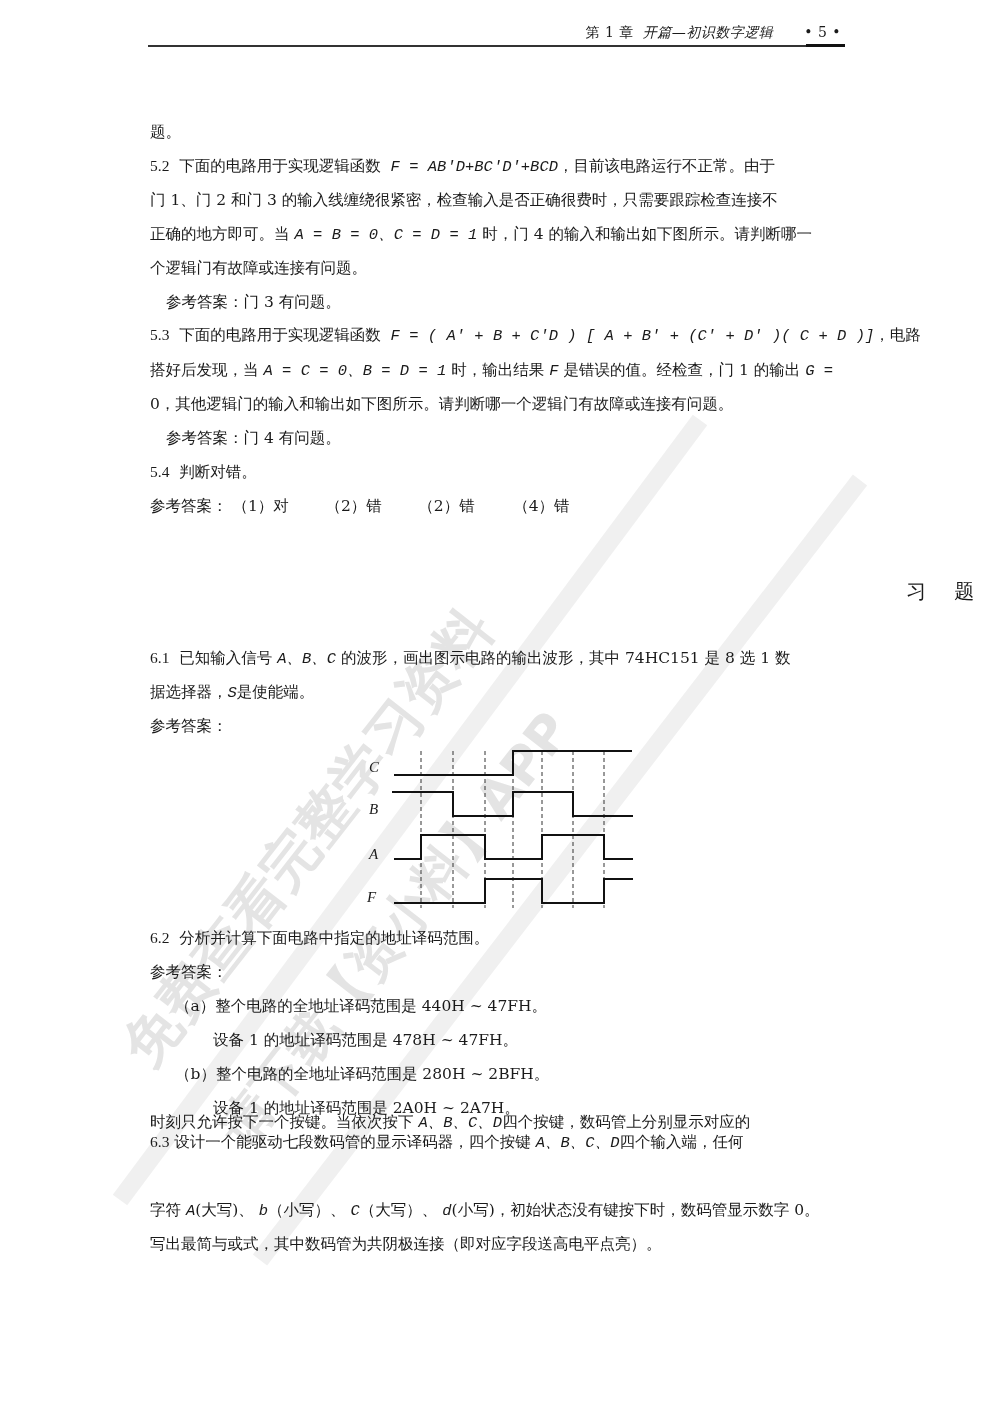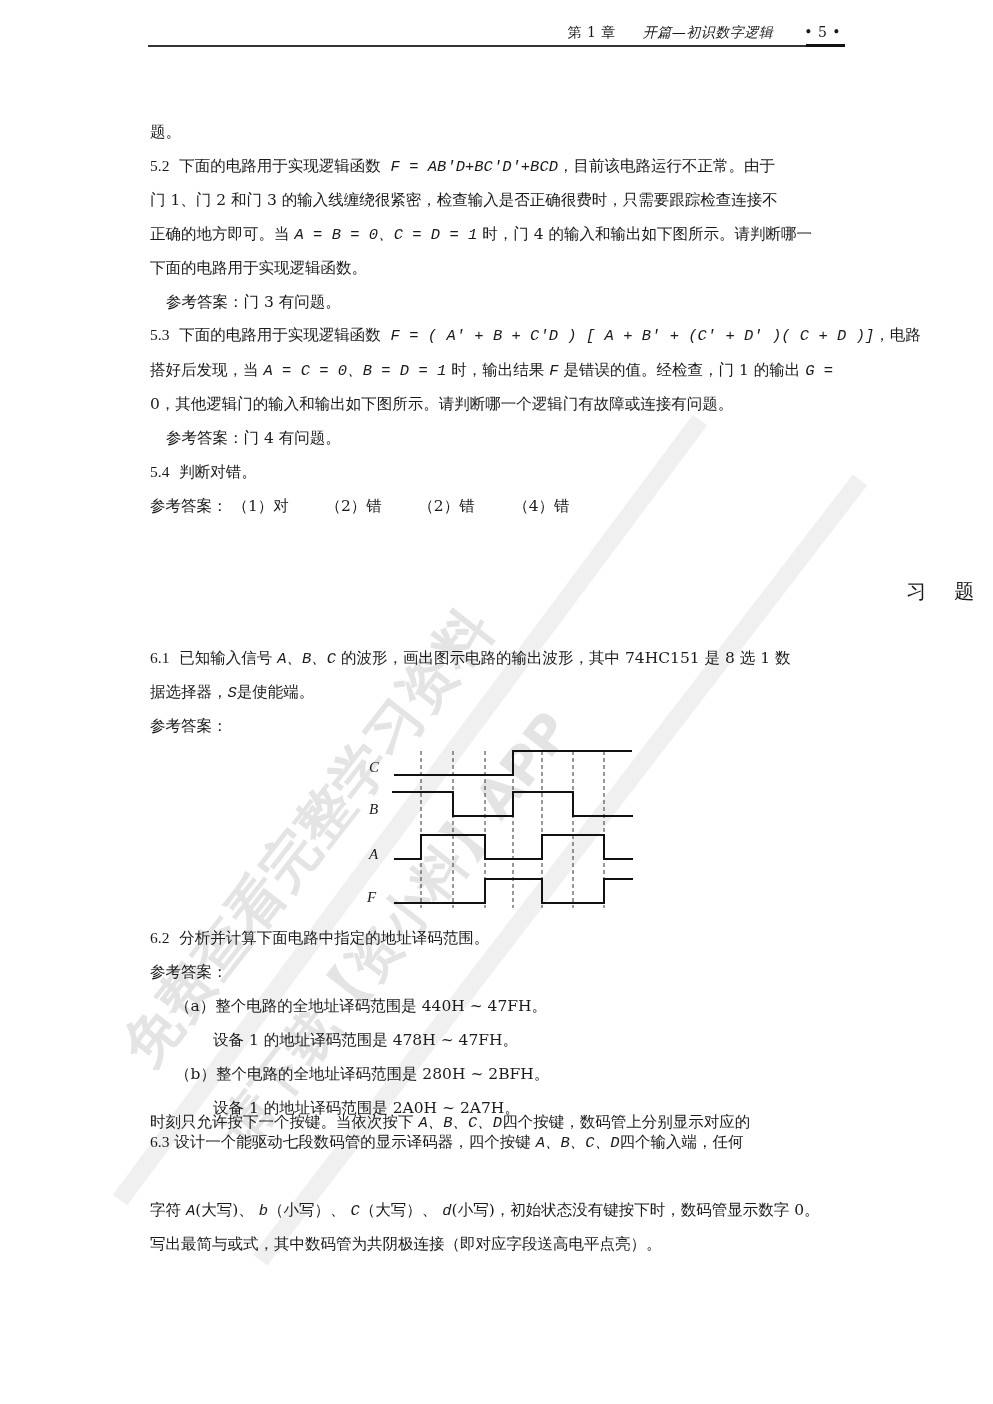--- a/index.html
+++ b/index.html
@@ -1,20 +1,20 @@
 <!DOCTYPE html>
 <html><head>
 <meta charset="utf-8">
 <style>
   html, body { margin: 0; padding: 0; background: #ffffff; }
   body { width: 993px; height: 1404px; position: relative; overflow: hidden;
          font-family: "DejaVu Serif", "Liberation Serif", serif; color: #1a1a1a; }
   .header { position: absolute; left: 148px; top: 22px; width: 697px; height: 24px; }
   .header-text { position: absolute; right: 4px; top: 2px; font-size: 14px; letter-spacing: 0.5px; }
-  .header-text .chap { margin-right: 22px; }
+  .header-text .chap { margin-right: 4px; }
   .header-text .title { margin-right: 26px; font-style: italic; }
   .header-rule { position: absolute; left: 148px; top: 45px; width: 697px; height: 1.5px; background: #333; }
   .header-rule-thick { position: absolute; left: 806px; top: 44px; width: 39px; height: 3px; background: #111; }
 
   .line { position: absolute; left: 150px; font-size: 15.5px; white-space: nowrap; line-height: 20px; }
   .ind { left: 166px; }
   .ind2 { left: 213px; }
   .ind3 { left: 175px; }
   i.m { font-family: Liberation Mono, monospace; font-style: italic; }
   .num { font-family: "Liberation Serif", "DejaVu Serif", serif; }
@@ -57,21 +57,21 @@
   <span class="num">5.2</span>&nbsp;
   <span>下面的电路用于实现逻辑函数</span>&nbsp;
   <i class="m">F = AB'D+BC'D'+BCD</i><span>，目前该电路运行不正常。由于</span>
 </div>
 <div class="line" style="top:190px">门 1、门 2 和门 3 的输入线缠绕很紧密，检查输入是否正确很费时，只需要跟踪检查连接不</div>
 <div class="line" style="top:224px">
   <span>正确的地方即可。当</span>
   <i class="m">A = B = 0、C = D = 1</i>
   <span>时，门 4 的输入和输出如下图所示。请判断哪一</span>
 </div>
-<div class="line" style="top:258px">下面的电路用于实现逻辑函数。</div>
+<div class="line" style="top:258px">个逻辑门有故障或连接有问题。</div>
 <div class="line ind" style="top:292px">参考答案：门 3 有问题。</div>
 
 <div class="line" style="top:325px">
   <span class="num">5.3</span>&nbsp;
   <span>下面的电路用于实现逻辑函数</span>&nbsp;
   <i class="m">F = ( A' + B + C'D ) [ A + B' + (C' + D' )( C + D )]</i><span>，电路</span>
 </div>
 <div class="line" style="top:360px">
   <span>搭好后发现，当</span>
   <i class="m">A = C = 0、B = D = 1</i>

